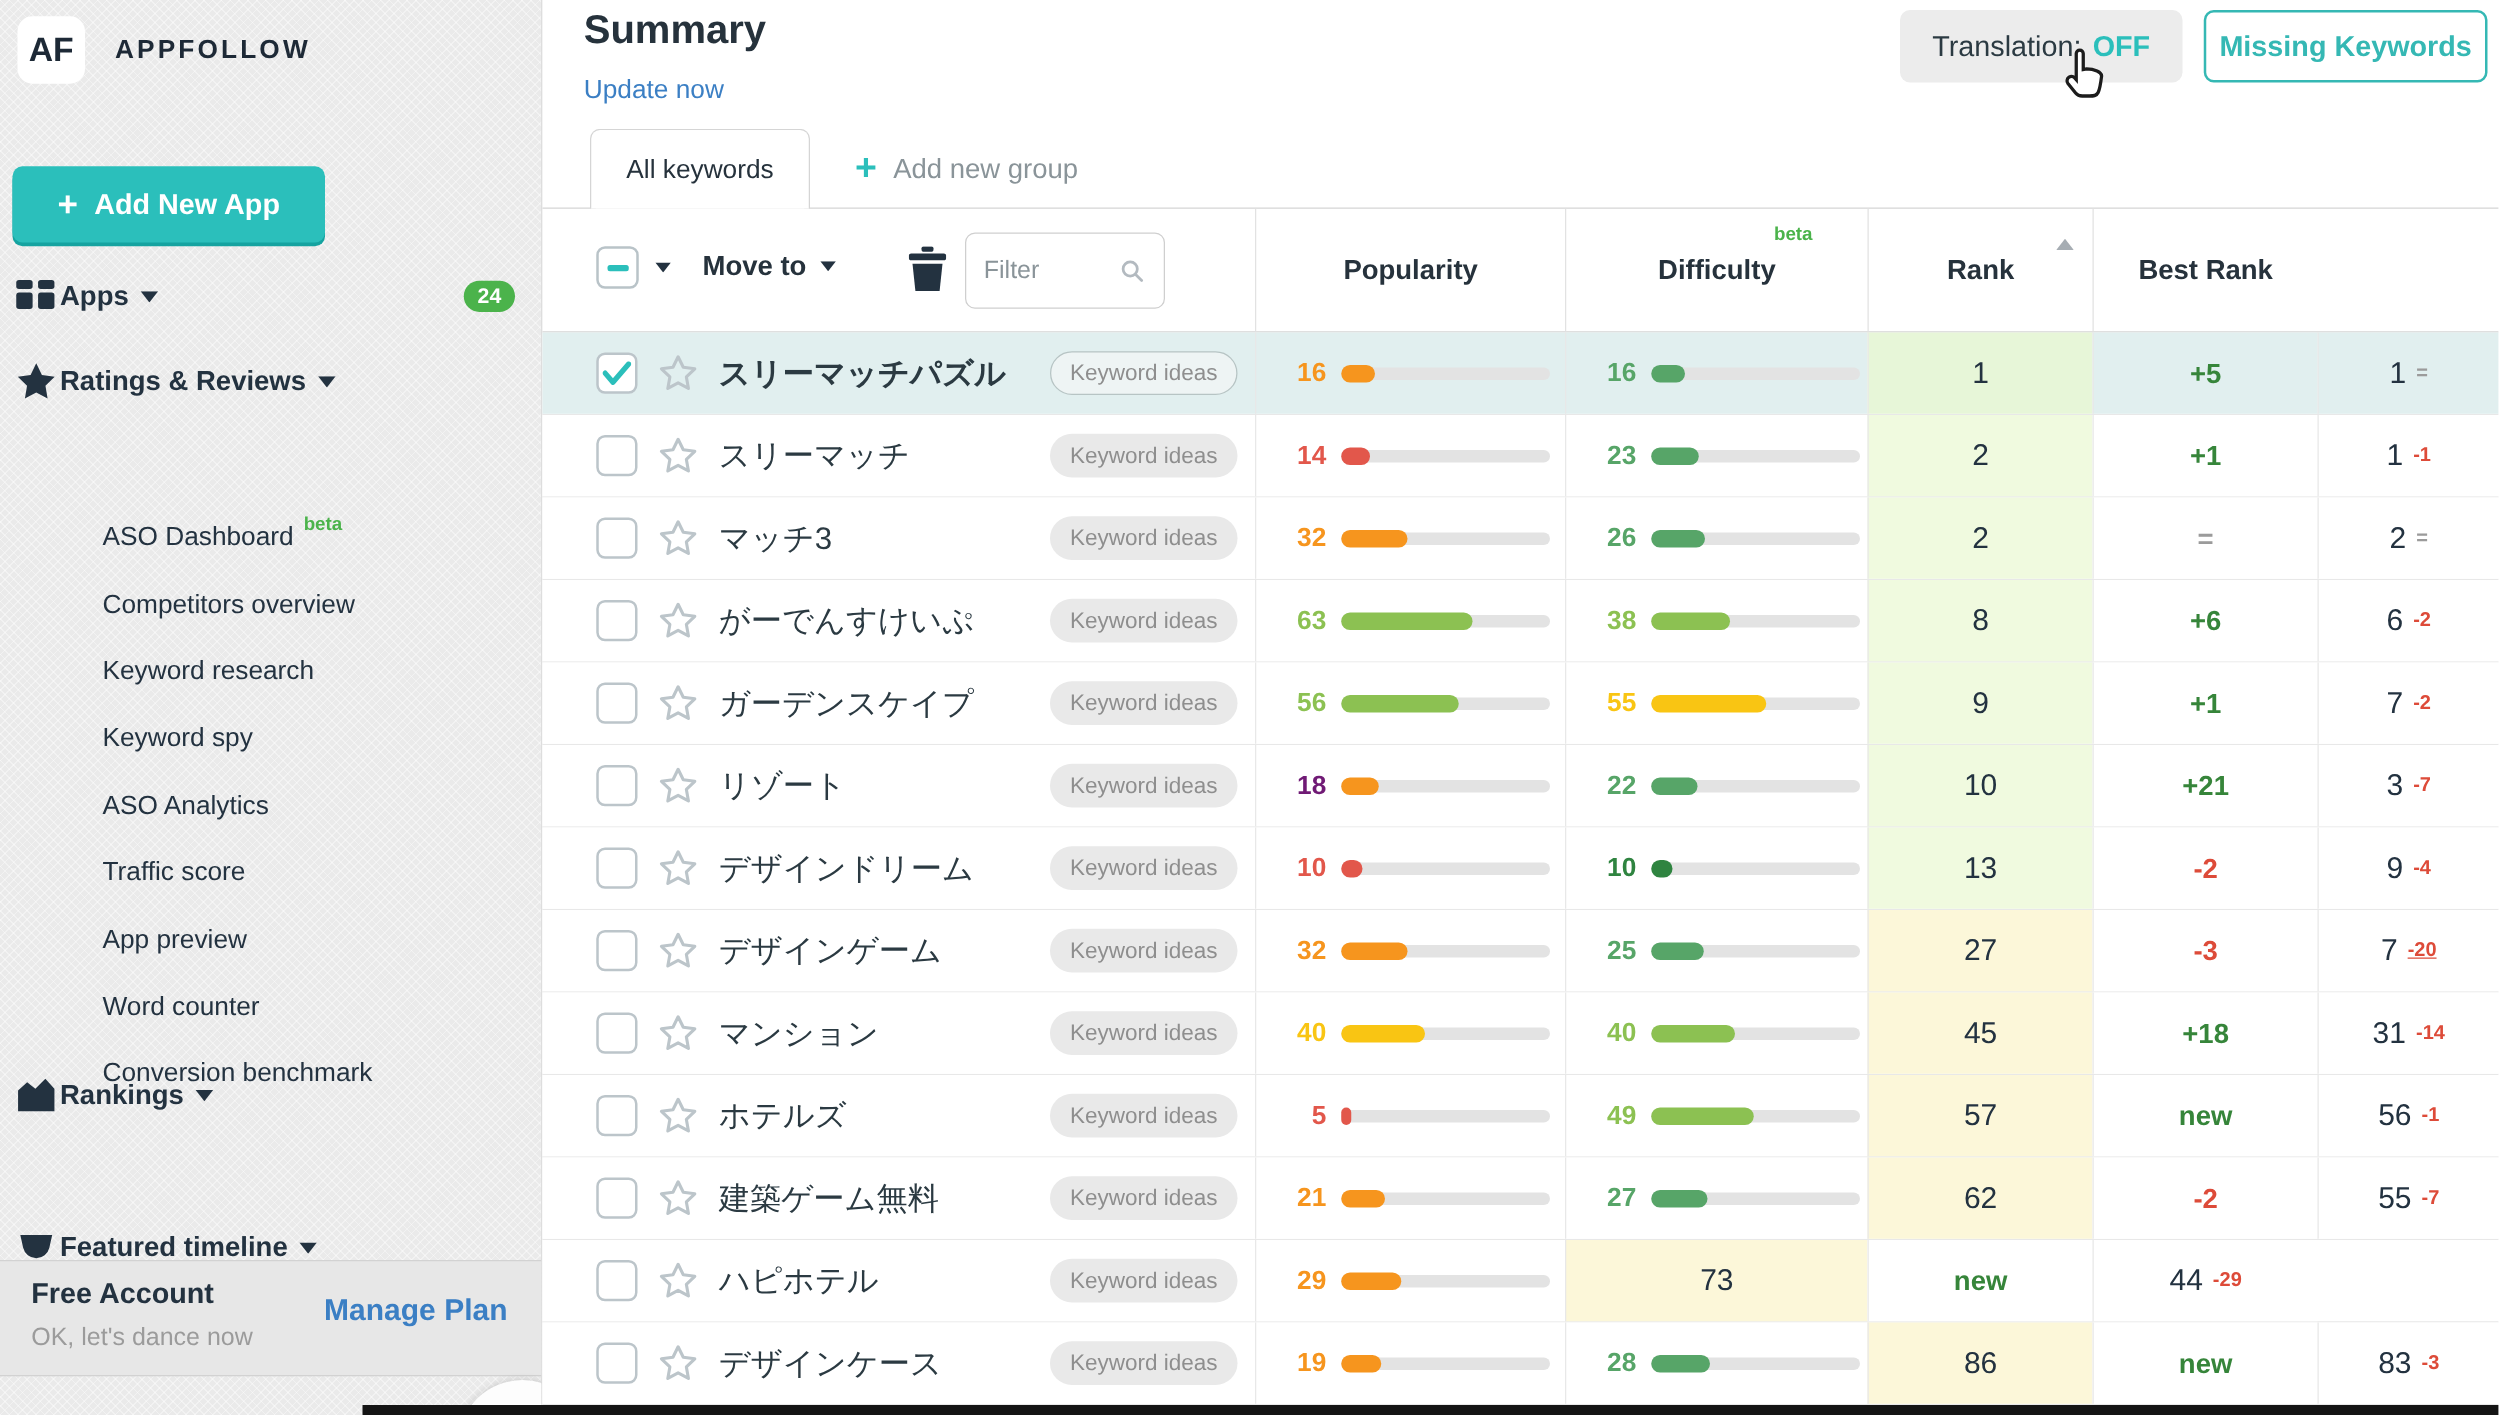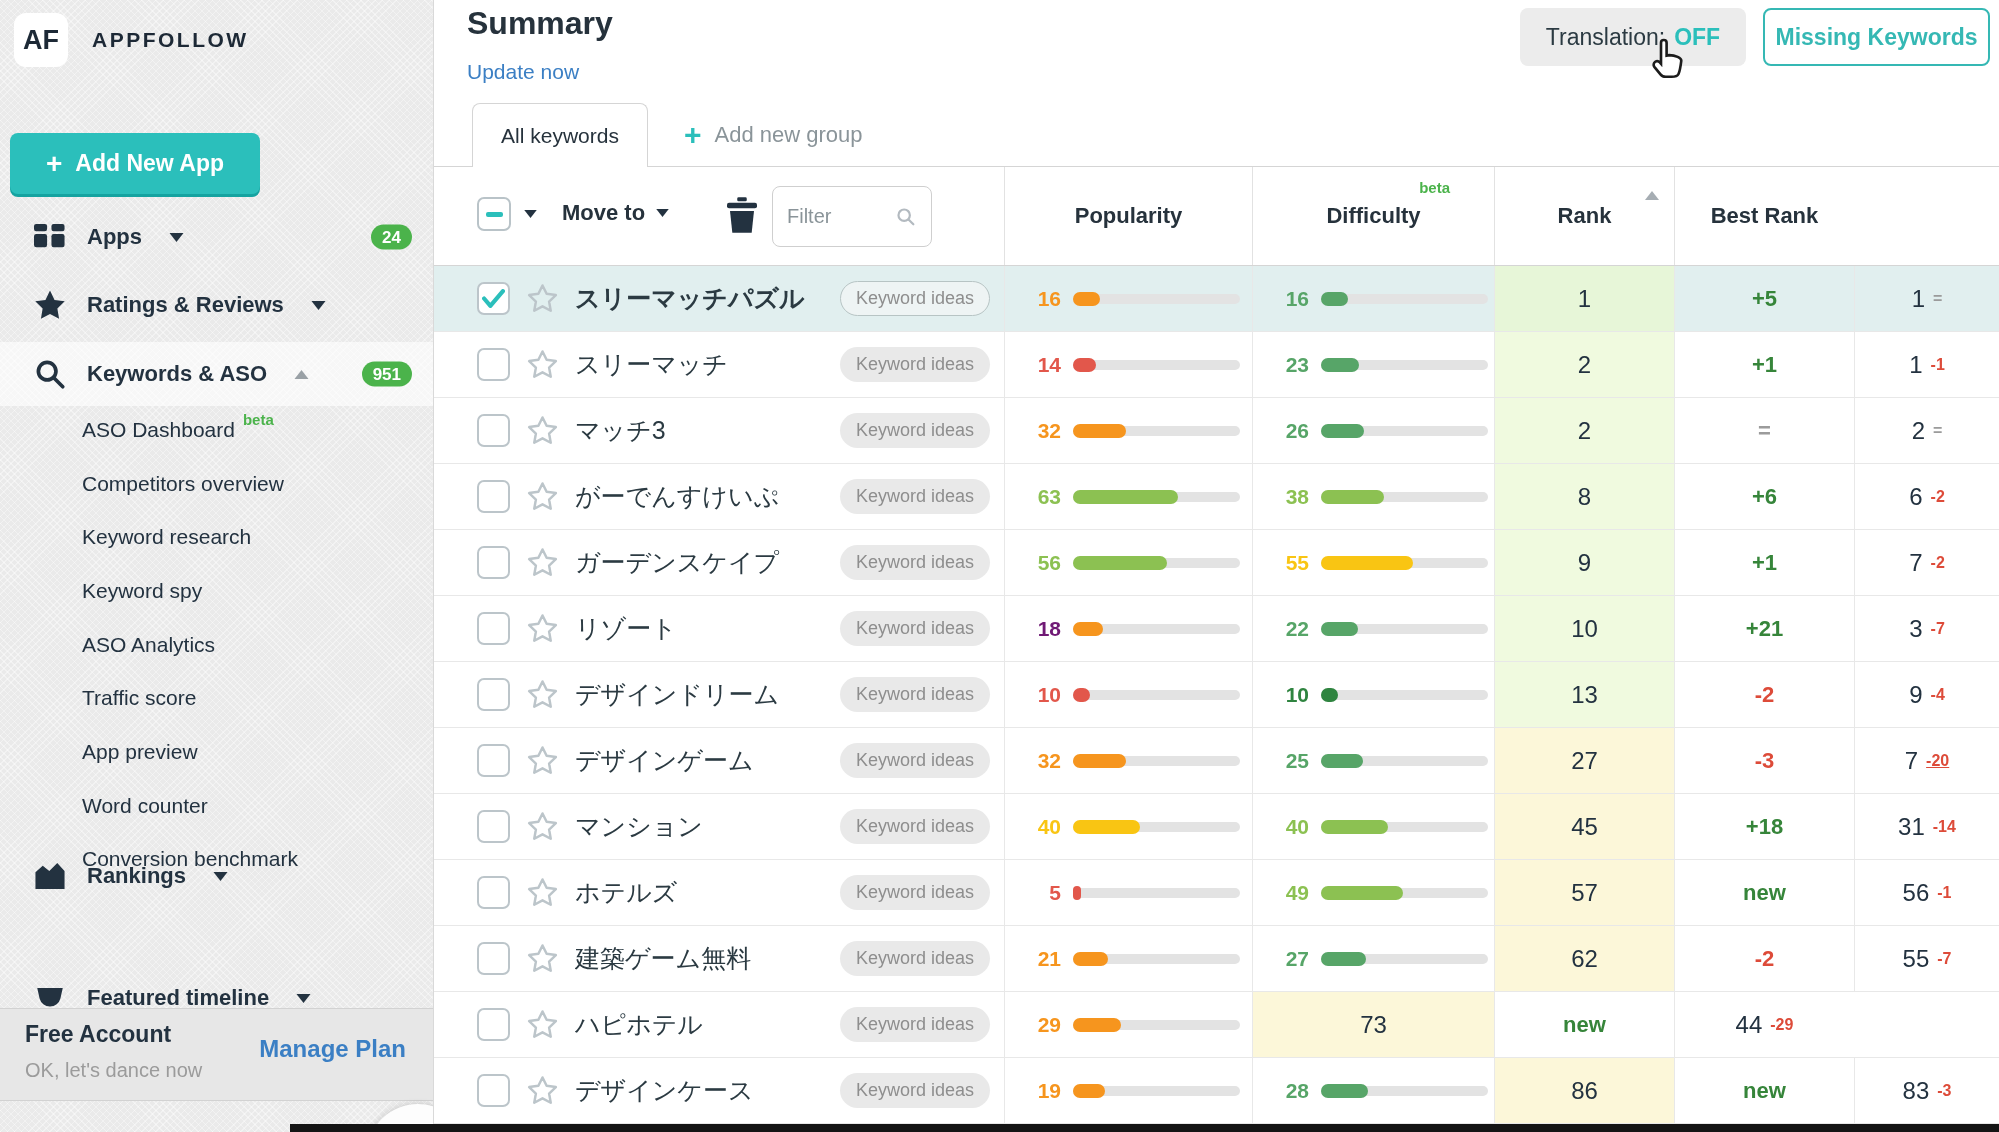--- a/index.html
+++ b/index.html
@@ -15,21 +15,21 @@
     border-right:1px solid #d9d9d9; overflow:hidden;}
   .logo-row{ position:absolute; left:14px; top:13px; display:flex; align-items:center; gap:24px;}
   .logo-box{ width:54px; height:54px; background:#fff; border-radius:12px; display:flex;
     align-items:center; justify-content:center; font-size:27px; font-weight:bold; color:#1d2936;}
   .brand-name{ font-size:21px; font-weight:bold; letter-spacing:2.5px; color:#1d2936;}
   .add-app-btn{ position:absolute; left:10px; top:133px; width:250px; height:61px; background:#2bbfbb;
     border-radius:8px; color:#fff; font-size:23px; font-weight:bold; display:flex; align-items:center;
     justify-content:center; gap:13px; box-shadow:0 3px 0 #15a3a0; cursor:pointer;}
   .add-app-btn .plus-glyph{ font-size:28px; font-weight:bold; line-height:1;}
   .nav-item{ position:absolute; left:0; width:434px; height:64px; display:flex; align-items:center;
-    padding-left:31px; gap:18px; font-size:22px; font-weight:600; color:#233240; cursor:pointer;}
+    padding-left:10px; gap:0; font-size:22px; font-weight:600; color:#233240; cursor:pointer;}
   .nav-item.active{ background:rgba(255,255,255,.6); font-weight:700;}
   .nav-icon{ width:38px; display:flex; justify-content:center; flex:none;}
   .nav-caret{ margin-left:9px; display:flex; align-items:center;}
   .badge{ position:absolute; right:22px; top:50%; transform:translateY(-50%); background:#4bb34b;
     color:#fff; font-size:17px; font-weight:bold; border-radius:15px; padding:4px 11px; line-height:1;}
   .submenu{ position:absolute; left:82px; top:403px; width:340px;}
   .submenu-item{ height:53.7px; display:flex; align-items:center; font-size:21px; color:#233240; cursor:pointer;}
   .beta-sup{ color:#4bb34b; font-size:15px; font-weight:bold; margin-left:8px; transform:translateY(-10px);}
   .side-footer{ position:absolute; left:0; top:1008px; width:434px; height:93px; background:#e7e7e7;
     border-top:1px solid #d2d2d2; border-bottom:1px solid #d2d2d2;}
@@ -153,35 +153,20 @@
           </svg>
       </span>
       <span>Ratings &amp; Reviews</span>
       <span class="nav-caret">
         <svg width="15" height="9" viewBox="0 0 14 9">
             <path fill="#233240" d="M0 0h14L7 9z"></path>
           </svg>
       </span>
     </div>
 
-    <div class="nav-item active" style="top:342px;">
-      <span class="nav-icon">
-        <svg width="34" height="34" viewBox="0 0 24 24" fill="none" stroke="#233240" stroke-width="2.6" stroke-linecap="round">
-            <circle cx="10" cy="10" r="6.2"></circle>
-            <line x1="15" y1="15" x2="21" y2="21"></line>
-          </svg>
-      </span>
-      <span>Keywords &amp; ASO</span>
-      <span class="nav-caret">
-        <svg width="15" height="9" viewBox="0 0 14 9">
-            <path fill="#9aa1a6" d="M7 0l7 9H0z"></path>
-          </svg>
-      </span>
-      <span class="badge">951</span>
-    </div>
 
     <div class="submenu" id="submenu">
         <div class="submenu-item">
           <span>ASO Dashboard</span>
           <span class="beta-sup">beta</span>
         </div>
         <div class="submenu-item">
           <span>Competitors overview</span>
         </div>
         <div class="submenu-item">

